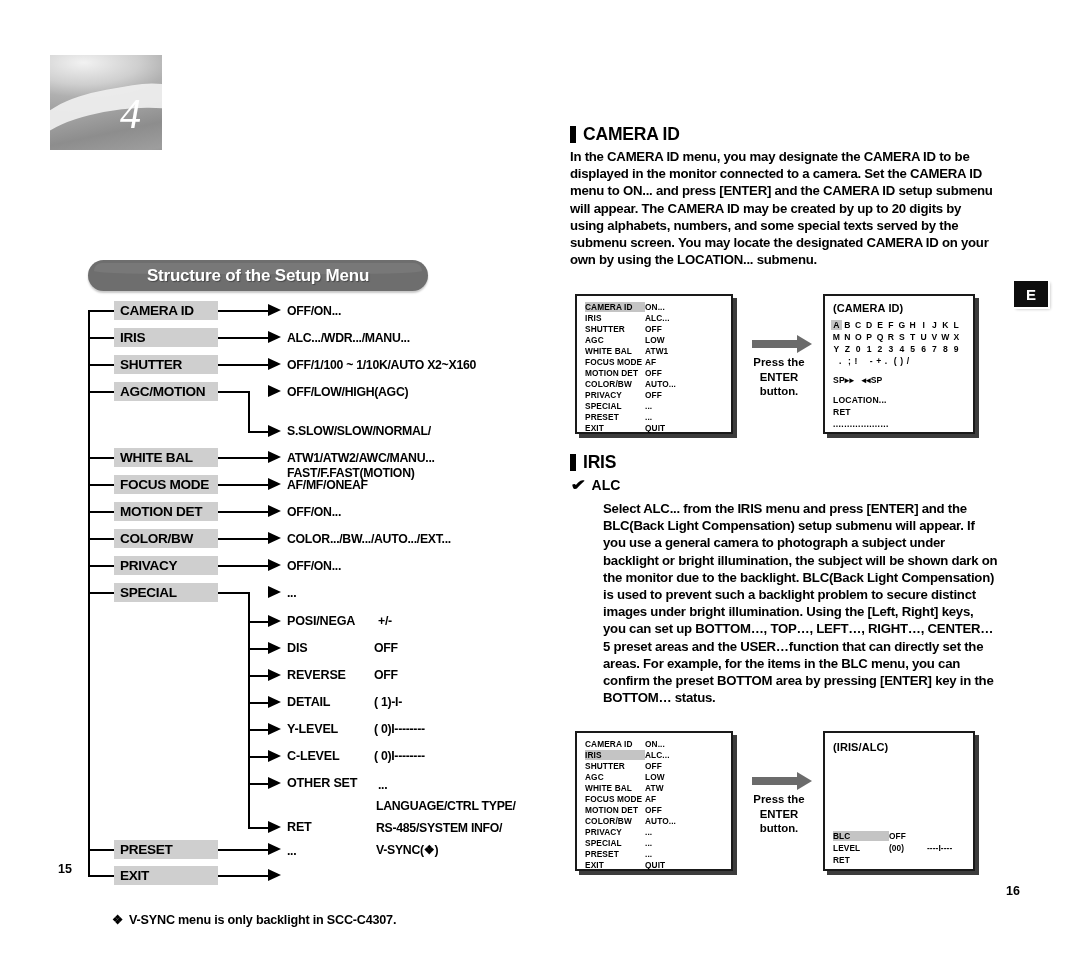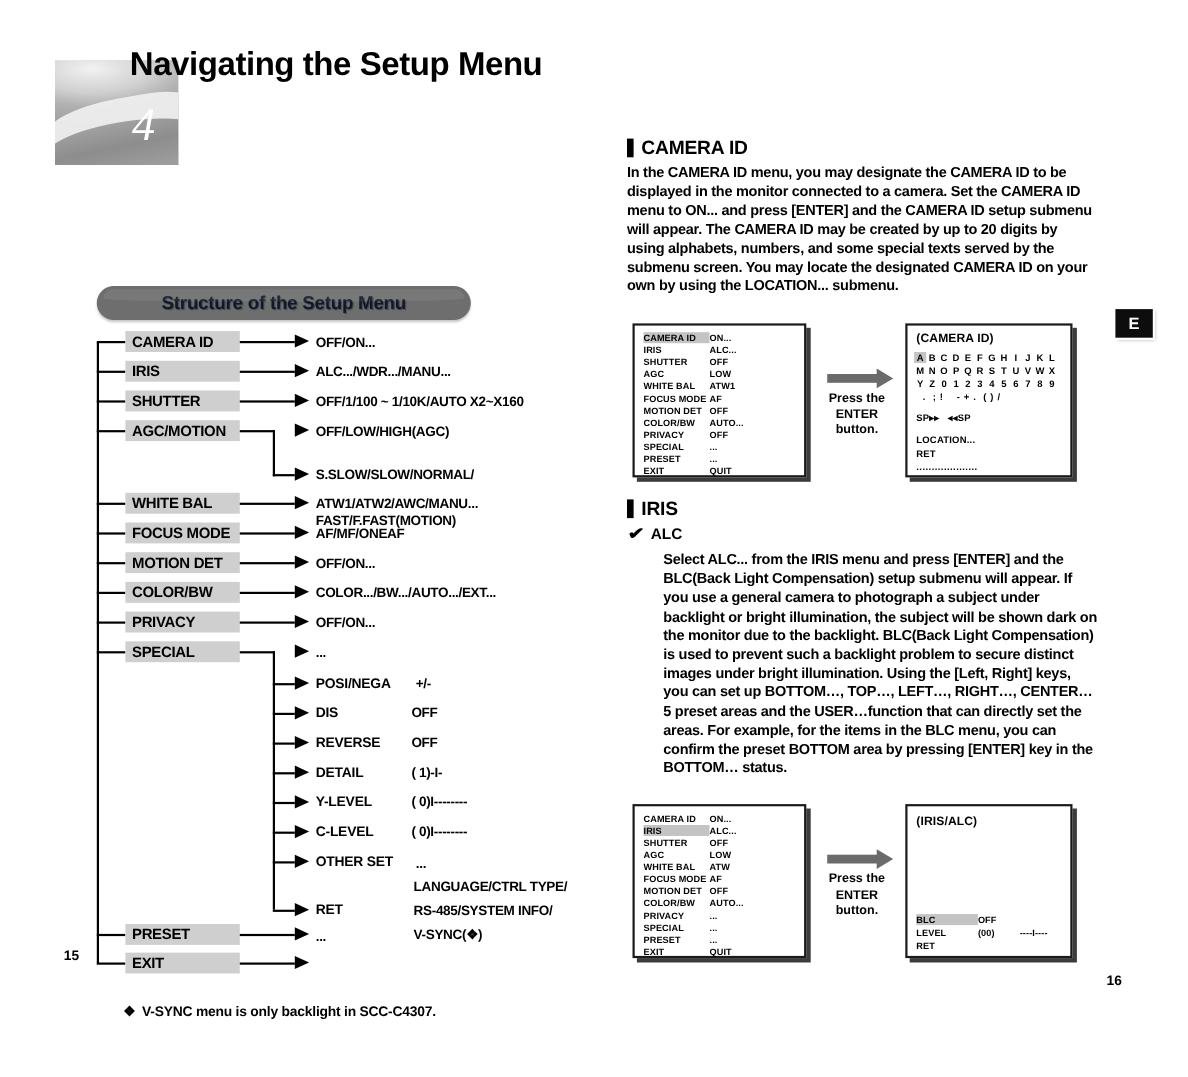--- a/index.html
+++ b/index.html
@@ -111,21 +111,21 @@
     height: 11px;
     border-radius: 12px 12px 40% 40%;
     background: rgba(255,255,255,0.07);
   }
   .banner-text {
     position: absolute;
     inset: 0;
     display: flex;
     align-items: center;
     justify-content: center;
-    color: #0f172a;
+    color: #ffffff;
     font-size: 17px;
     font-weight: bold;
     letter-spacing: -0.2px;
     text-shadow: 1px 1px 1px rgba(0,0,0,0.35);
   }
 
   
   .tree {
     position: absolute;
     left: 88px;
@@ -366,21 +366,20 @@
 </style>
 </head>
 <body>
 
 <div class="page">
 
   <div class="chapter-header">
     <div class="chapter-thumb"></div>
     <div class="chapter-num">4</div>
   </div>
-  <div class="chapter-title">Navigating the Setup Menu</div>
 
 
   <div class="banner">
     <div class="banner-text">Structure of the Setup Menu</div>
   </div>
 
   <div class="tree">
     <div class="spine"></div>
 
     <div class="stub" style="top:10px;"></div>

